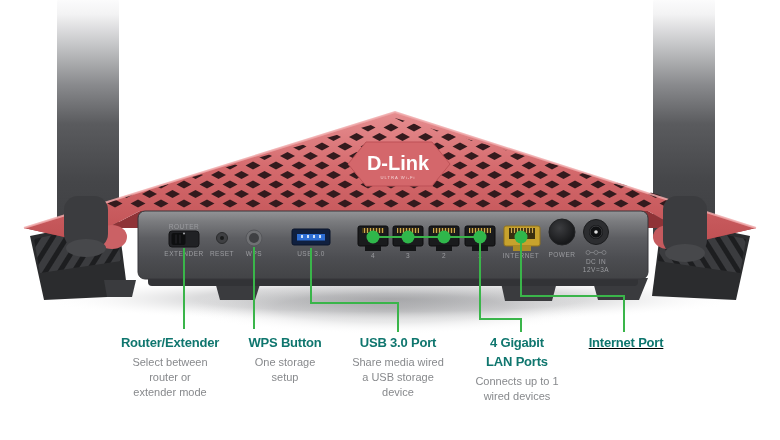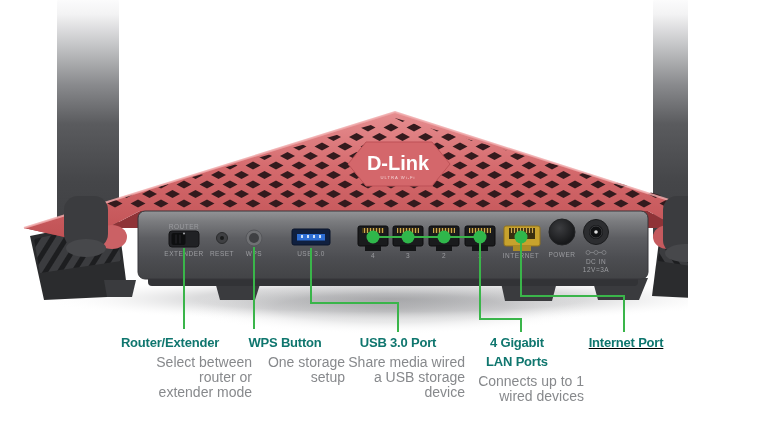--- a/index.html
+++ b/index.html
@@ -1,23 +1,23 @@
 <!DOCTYPE html>
 <html><head>
 <meta charset="utf-8">
 <style>
   html,body{margin:0;padding:0;background:#fff;}
-  .stage{position:relative;width:688px;height:440px;background:#ffffff;overflow:hidden;
+  .stage{position:relative;width:780px;height:440px;background:#ffffff;overflow:hidden;
          font-family:"Liberation Sans",sans-serif;}
   .stage svg{position:absolute;left:0;top:0;}
   .callout{position:absolute;top:333px;text-align:center;}
   .callout .hd{font-size:13px;font-weight:600;color:#0f766e;line-height:19px;
                letter-spacing:-0.2px;white-space:pre-line;}
-  .callout .bd{margin-top:3px;font-size:14px;color:#87898c;line-height:15px;
-               white-space:pre-line;text-align:right;}
+  .callout .bd{margin-top:3px;font-size:11px;color:#87898c;line-height:15px;
+               white-space:pre-line;}
   .svgtext{font-family:"Liberation Sans",sans-serif;fill:#9b9ca0;letter-spacing:.5px;}
 </style>
 </head>
 <body>
 
 <div class="stage">
 
 <svg width="780" height="440" viewBox="0 0 780 440">
   <defs>
     <linearGradient id="antGrad" x1="0" y1="0" x2="0" y2="1">

